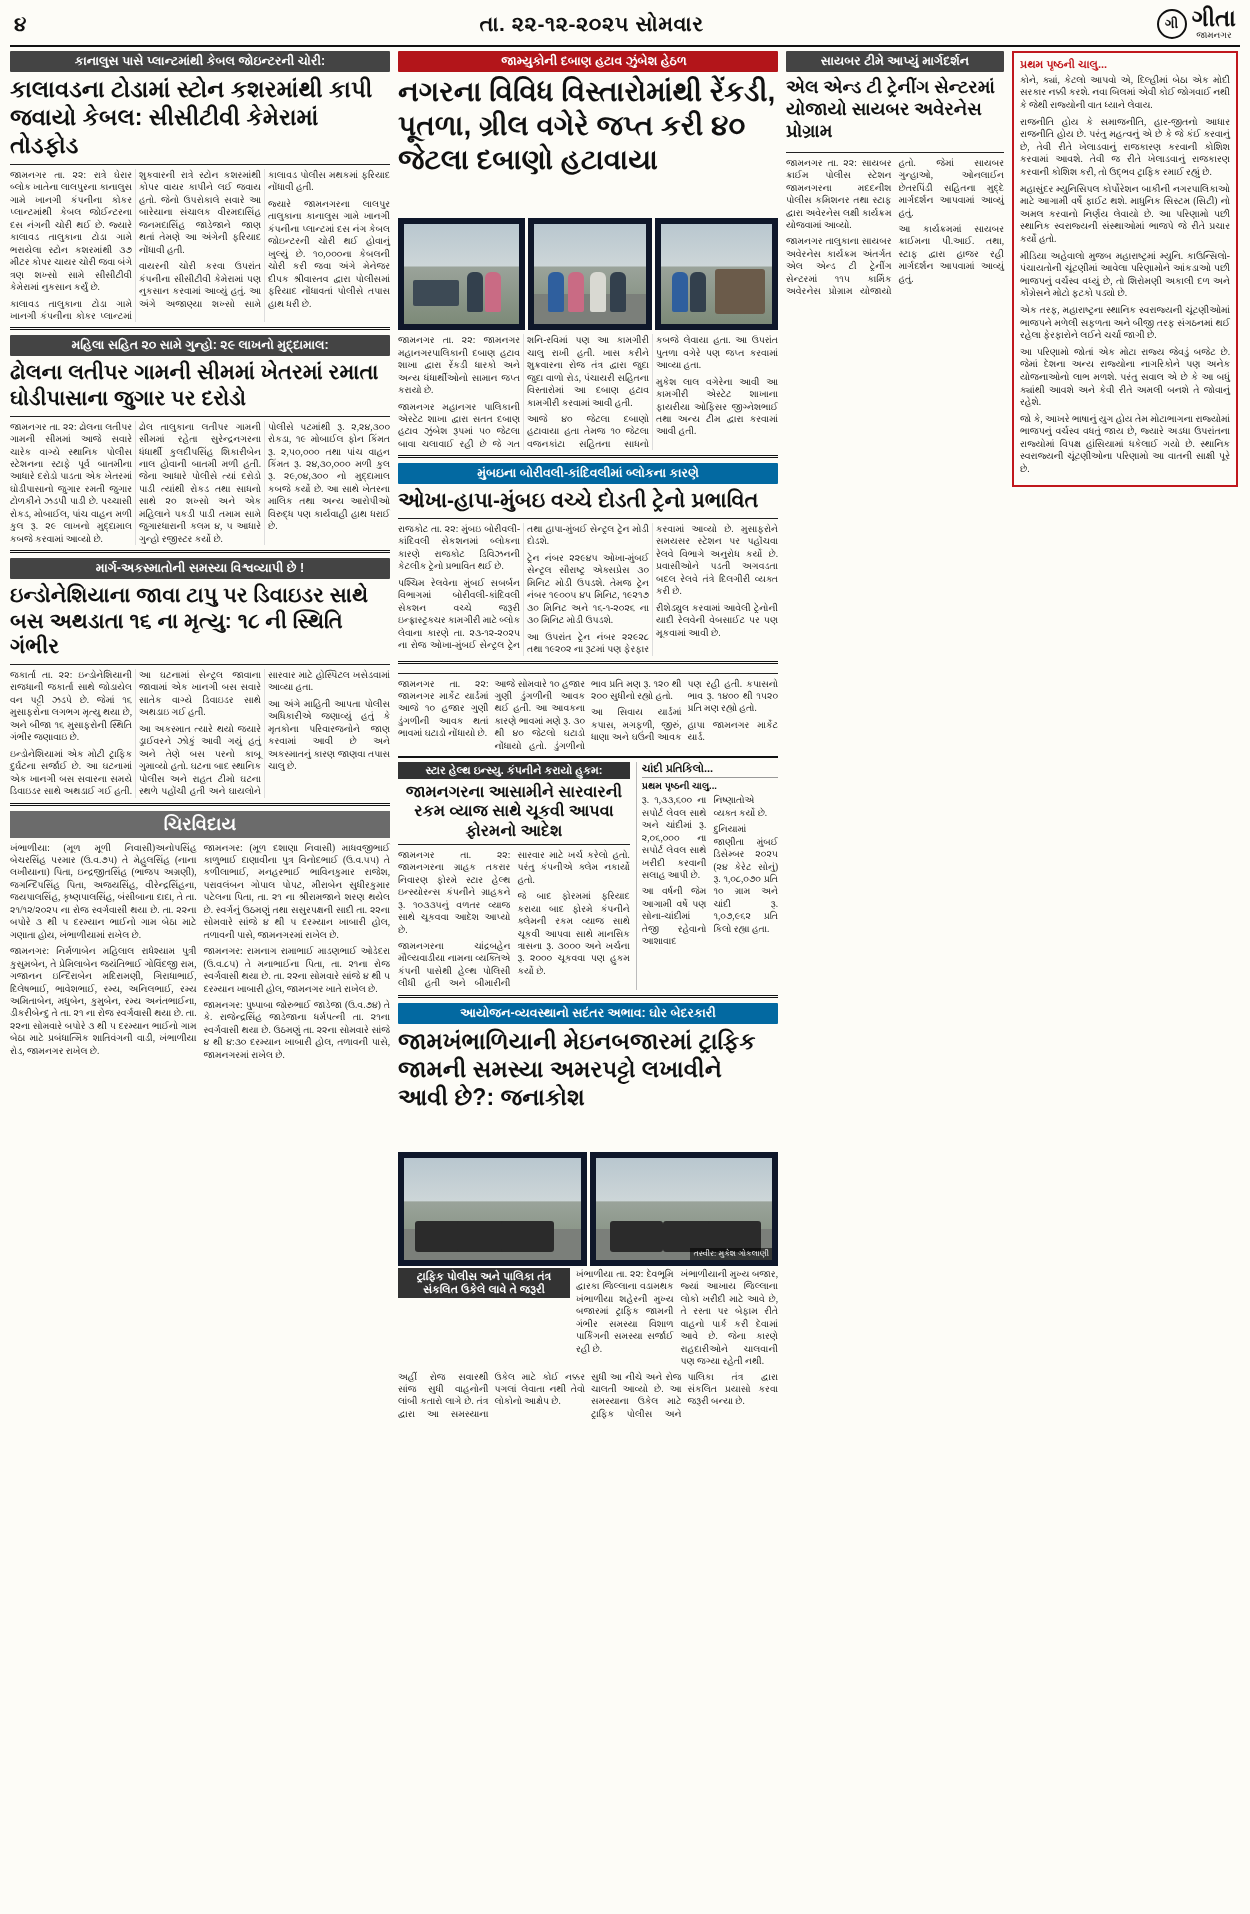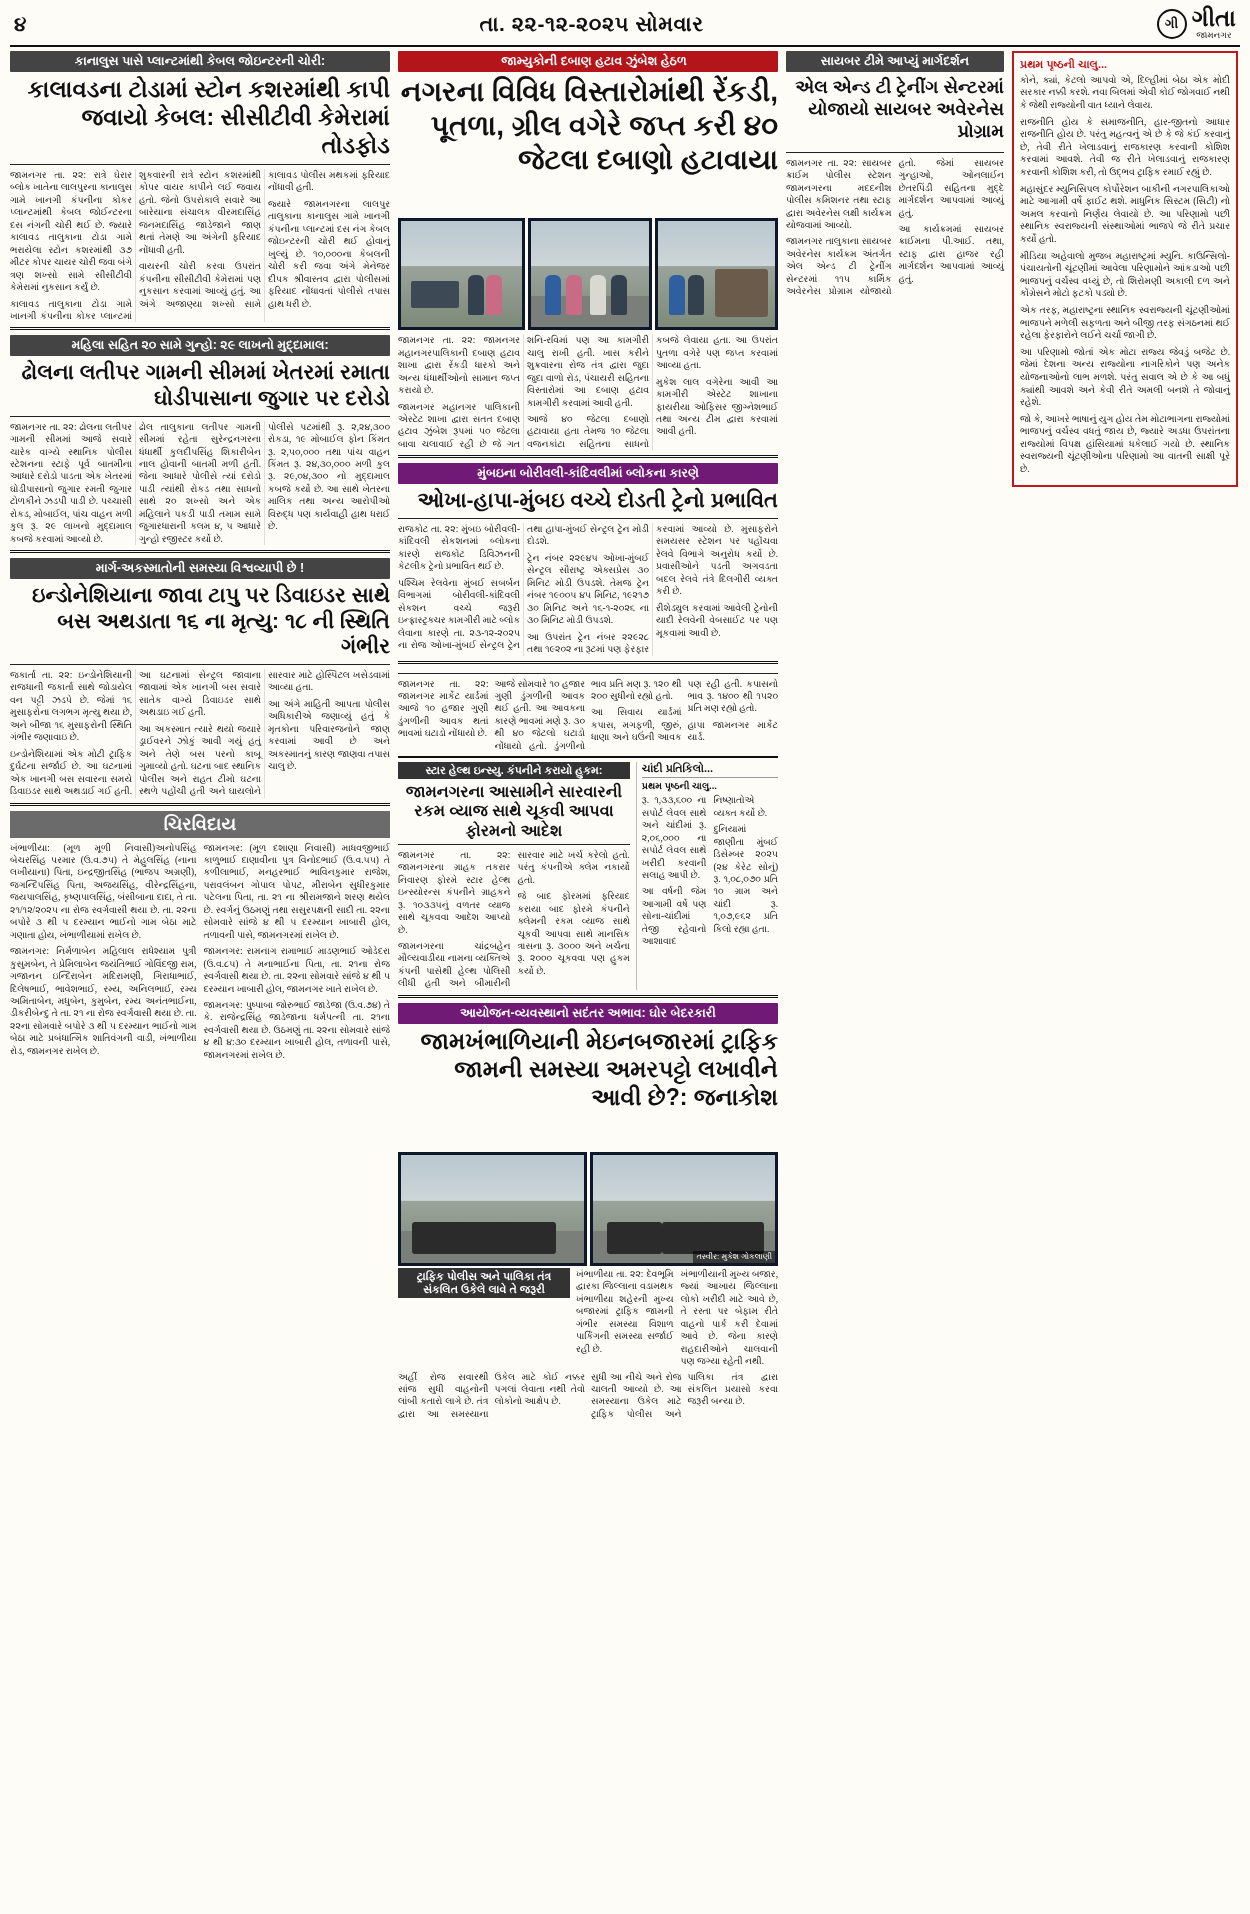--- a/index.html
+++ b/index.html
@@ -46,26 +46,26 @@
   .col-left, .col-mid, .col-r1, .col-r2 { display:flex; flex-direction:column; }
 
   
   .kicker {
     background:#2d2d2d; color:#fff;
     font-size:12.5px; font-weight:bold; text-align:center;
     padding:3px 4px; margin-bottom:3px;
     border-radius:1px;
   }
   .kicker.red { background:#b3151a;padding-left:16px; }
-  .kicker.green { background:#701a75; }
+  .kicker.green { background:#0369a1; }
   .kicker.grey { background:#444; }
 
   .headline {
     font-size:23px; font-weight:bold; line-height:1.22;
-    text-align:right; margin:2px 0 5px 0;
+    text-align:left; margin:2px 0 5px 0;
   }
   .headline.big { font-size:28px; }
   .headline.med { font-size:21px; }
   .headline.sm { font-size:18px; }
 
   .rule { border-top:1px solid #222; margin:4px 0; }
   .rule.thick { border-top:2px solid #111; }
   .dblrule { border-top:3px double #111; margin:5px 0; }
 
   .body-cols { column-count:3; column-gap:7px; column-rule:1px solid #ddd; }
@@ -74,21 +74,21 @@
   .body-cols p, .body-cols-2 p, .body-cols-4 p, .body-1 p {
     margin:0 0 4px 0;
     font-size:9.3px; line-height:1.34; text-align:justify;
     font-family:"Liberation Serif", serif;
   }
   .body-1 p { font-size:9.4px; }
 
   .photo {
     background:#8a9aa5;
     position:relative; overflow:hidden;
-    border:3px solid #0f172a;
+    border:6px solid #0f172a;
     margin-top:36px;
   }
   .photo .cap {
     position:absolute;bottom:0;right:0;
     background:rgba(0,0,0,0.55);color:#fff;
     font-size:8px;padding:1px 3px;
   }
   .ph-row { display:flex; gap:3px; }
 
   

